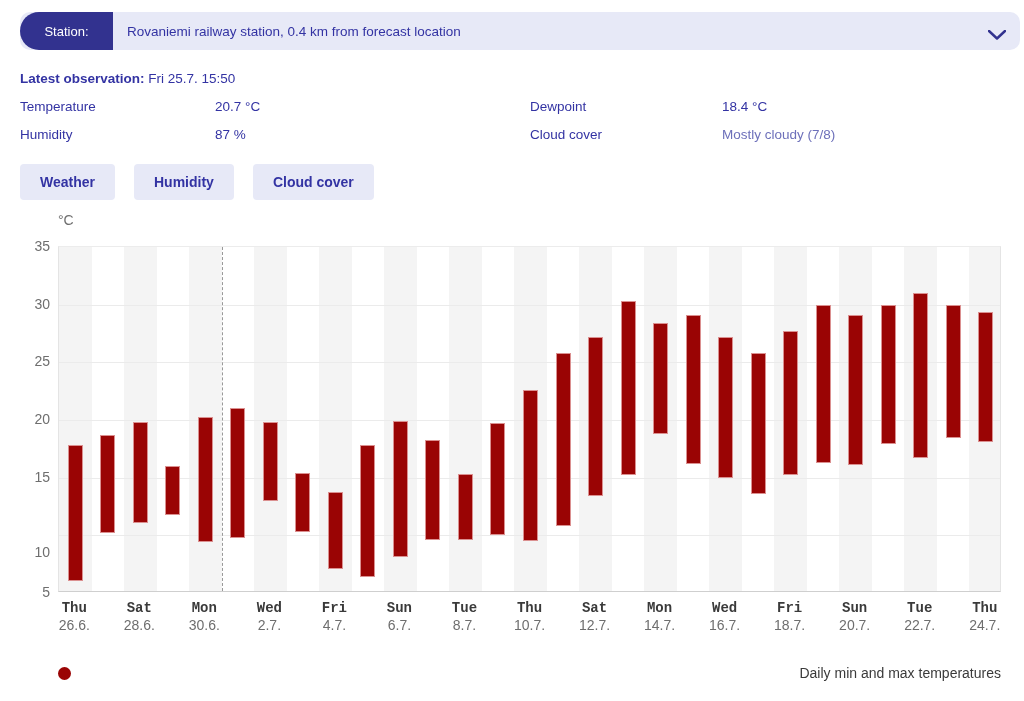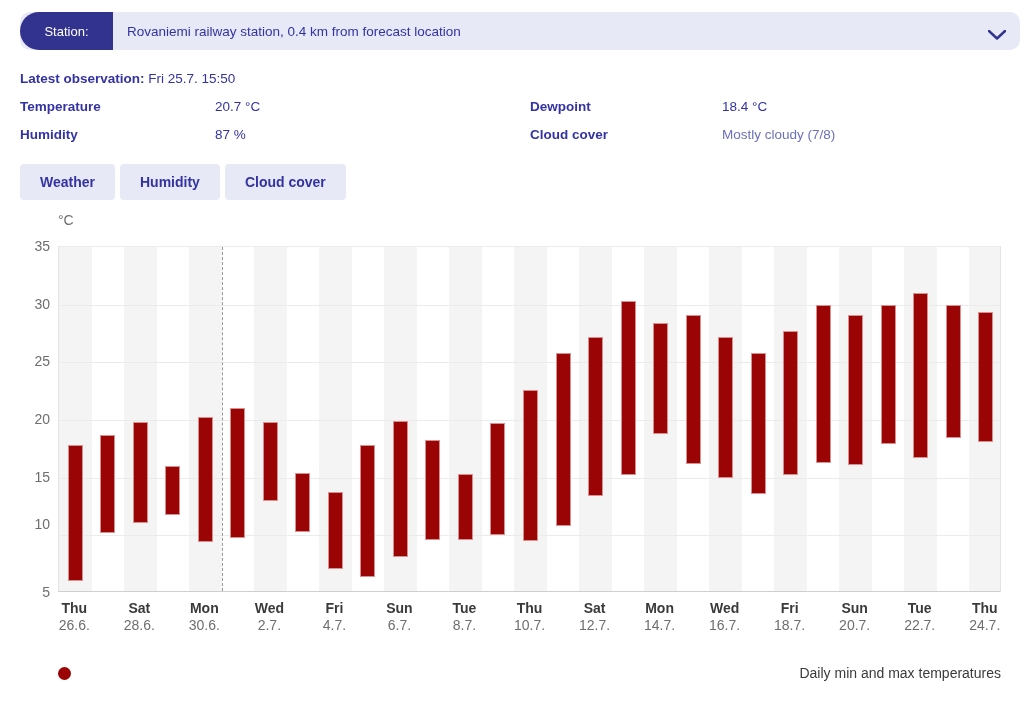--- a/index.html
+++ b/index.html
@@ -13,28 +13,28 @@
   .station-pill { position:absolute; left:0; top:0; width:93px; height:38px;
     background:var(--brand_blue,#32328F); border-radius:19px 0 0 19px;
     color:#fff; font-size:13px; display:flex; align-items:center; justify-content:center; }
   .station-value { position:absolute; left:107px; top:0; height:38px; display:flex; align-items:center;
     color:var(--brand_blue_text,#3333A3); font-size:13.5px; }
   .station-chevron { position:absolute; right:14px; top:14px; color:var(--brand_blue,#32328F); }
 
   
   .latest { position:absolute; left:20px; top:71px; font-size:13.5px; color:var(--brand_blue_text,#2F2F95); }
   .latest b { color:var(--brand_blue_text,#2F2F95); }
-  .obs-label { position:absolute; font-weight:bold; font-size:13.5px; color:var(--brand_blue_text,#2F2F95); }
+  .obs-label { position:absolute; font-weight:normal; font-size:13.5px; color:var(--brand_blue_text,#2F2F95); }
   .obs-value { position:absolute; font-size:13.5px; color:var(--brand_blue_text,#3333A3); }
   .obs-value.muted { color:var(--muted_value,#6D70BA); }
   .row1 { top:99px; } .row2 { top:127px; }
   .c1l { left:20px; } .c1v { left:215px; } .c2l { left:530px; } .c2v { left:722px; }
 
   
-  .tabs { position:absolute; left:20px; top:164px; display:flex; gap:5px; }
+  .tabs { position:absolute; left:20px; top:164px; display:flex; gap:19px; }
   .tab { height:36px; padding:0 20px; display:flex; align-items:center; justify-content:center;
     background:var(--light_lavender,#E7E9F7); color:var(--brand_blue_text,#32329B);
     font-size:14px; font-weight:bold; border-radius:4px; cursor:pointer; }
   .tab.active { background:var(--brand_blue,#32328F); color:#fff; }
 
   
   .unit-label { position:absolute; left:58px; top:212px; font-size:14px; color:var(--chart_text,#6E6E6E); }
   .y-labels { position:absolute; left:0; top:246px; width:50px; height:346px; }
   .y-tick-label { position:absolute; right:0; width:50px; text-align:right;
     font-size:14px; line-height:16px; color:var(--chart_text,#6E6E6E); }
@@ -42,21 +42,21 @@
     border-left:1px solid #E4E4E4; border-right:1px solid #E4E4E4;
     border-top:1px solid #ECECEC; border-bottom:1px solid var(--axis_line,#CFCFCF); overflow:hidden; }
   .day-stripe { position:absolute; top:0; height:100%; background:var(--stripe,#F4F4F4); z-index:0; }
   .gridline { position:absolute; left:0; width:100%; height:1px; background:var(--gridline,#EBEBEB); z-index:1; }
   .month-divider-line { position:absolute; top:0; height:100%; width:0;
     border-left:1px dashed var(--month_divider,#999); z-index:1; }
   .range-bar { position:absolute; width:15px; background:var(--bar_red,#9A0404);
     border:1px solid var(--bar_red_border,#DB9090); z-index:2; }
   .x-labels { position:absolute; left:58px; top:600px; width:943px; height:38px; }
   .x-axis-label { position:absolute; width:64px; text-align:center; }
-  .x-axis-label .d { display:block; font-weight:bold; font-size:14px; line-height:17px; color:var(--chart_day_text,#3A3A3A); }
+  .x-axis-label .d { display:block; font-weight:bold; font-size:14px; line-height:17px; color:var(--chart_day_text,#3A3A3A);font-family:Liberation Mono, monospace; }
   .x-axis-label .dt { display:block; font-size:14px; line-height:17px; color:var(--chart_text,#6E6E6E); }
 
   .chart-legend { position:absolute; left:58px; top:662px; width:943px; height:22px;
     display:flex; align-items:center; justify-content:space-between; gap:9px; cursor:pointer; }
   .legend-dot { width:13px; height:13px; border-radius:50%; background:var(--legend_dot,#9A0404); }
   .legend-text { font-size:14px; color:var(--chart_day_text,#3A3A3A); }
 </style>
 </head>
 <body>
 
@@ -90,21 +90,21 @@
 
   <div class="tabs">
     <div class="tab" role="tab">Weather</div>
     <div class="tab" role="tab">Humidity</div>
     <div class="tab" role="tab">Cloud cover</div>
   </div>
 
   <div class="unit-label">°C</div>
   <div class="y-labels">
       <div class="y-tick-label" style="top: 338px;">5</div>
-      <div class="y-tick-label" style="top: 270px;">10</div>
+      <div class="y-tick-label" style="top: 298px;">10</div>
       <div class="y-tick-label" style="top: 222.667px;">15</div>
       <div class="y-tick-label" style="top: 165px;">20</div>
       <div class="y-tick-label" style="top: 107.333px;">25</div>
       <div class="y-tick-label" style="top: 49.6667px;">30</div>
       <div class="y-tick-label" style="top: -8px;">35</div>
     </div>
   <div class="plot-area">
       <div class="day-stripe" style="left: 0px; width: 32.5172px;"></div>
       <div class="day-stripe" style="left: 65.0345px; width: 32.5172px;"></div>
       <div class="day-stripe" style="left: 130.069px; width: 32.5172px;"></div>

